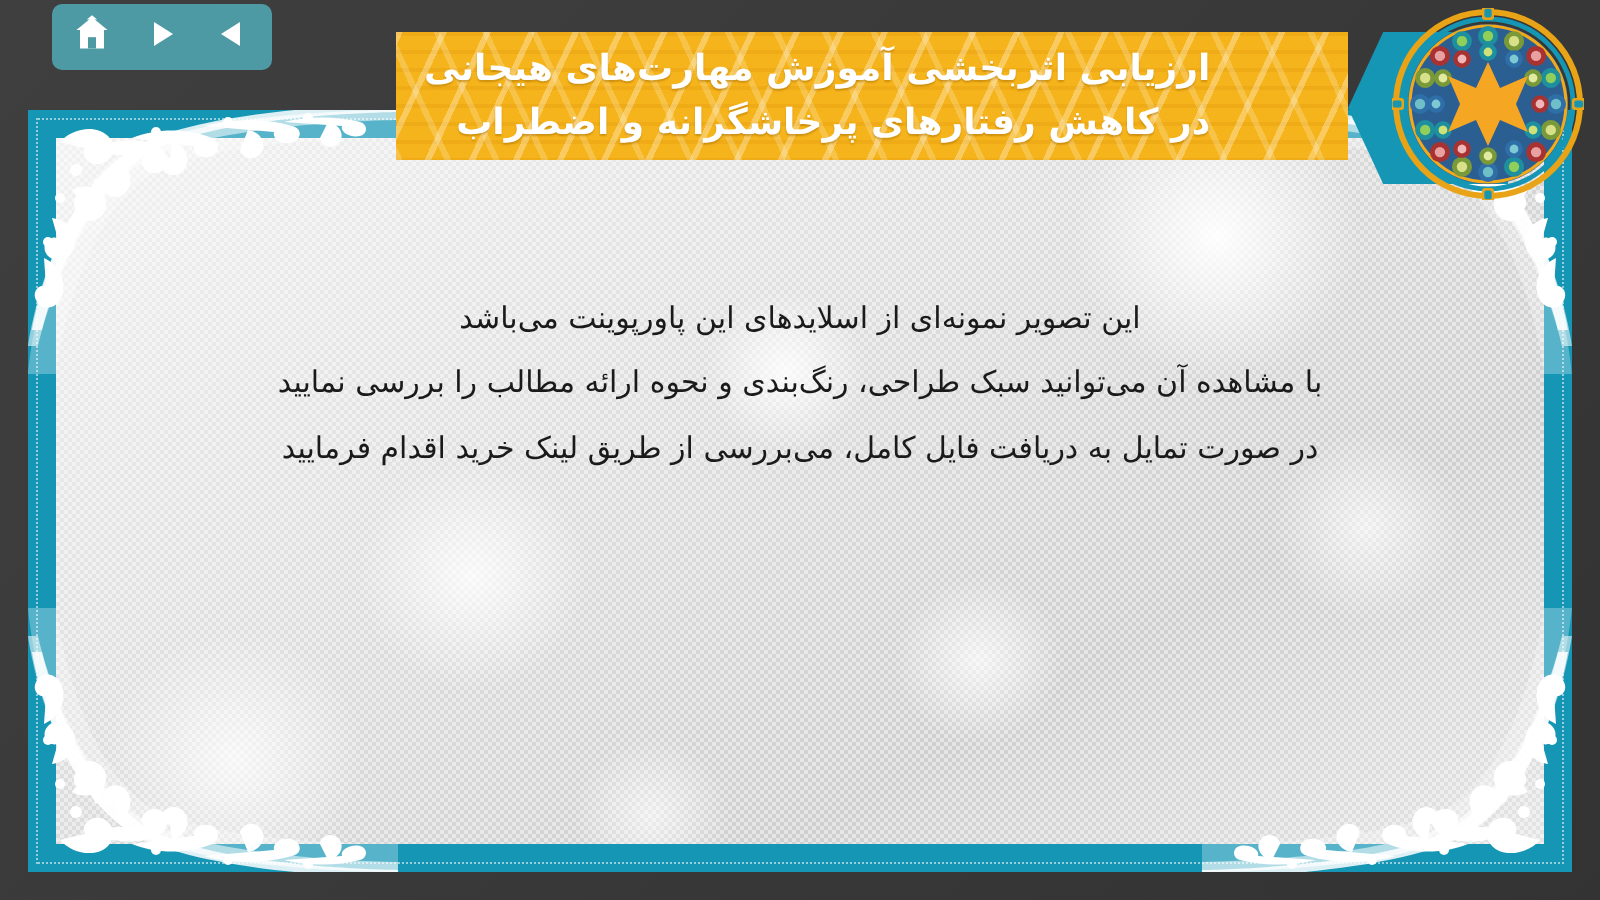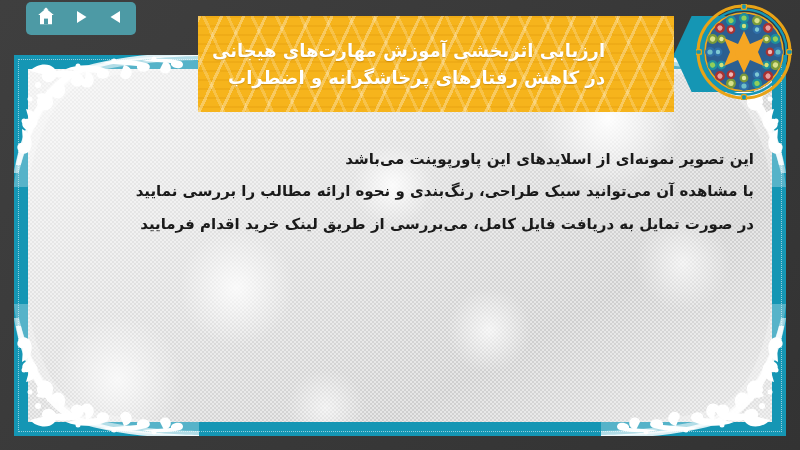--- a/index.html
+++ b/index.html
@@ -84,21 +84,21 @@
   #corner-tl { left: 0;  top: 0; }
   #corner-bl { left: 0;  bottom: 0; transform: scaleY(-1); }
   #corner-br { right: 0; bottom: 0; transform: scale(-1,-1); }
   #corner-tr { right: 0; top: 0; transform: scaleX(-1); }
 
   
   #title-banner-group {
     position: absolute;
     left: 198px;
     top: 16px;
-    height: 96px;
+    height: 64px;
     z-index: 12;
     display: flex;
     align-items: stretch;
   }
 
   
   #banner-tail {
     width: 80px;
     height: 76px;
     background: #1596b4;
@@ -189,23 +189,24 @@
     top: 78px;
     left: 18px;
     z-index: 6;
     direction: rtl;
     text-align: right;
   }
   .body-line {
     color: #1a1a1a;
     font-size: 15px;
     line-height: 1.62;
-    font-weight: 700;
+    font-weight: 400;
     margin-bottom: 8px;
     white-space: nowrap;
+    text-align: center;
   }
 </style>
 </head>
 <body>
 
 <div id="slide-root">
 
   <div id="nav-buttons">
     <button class="nav-btn" title="">
       <span>

